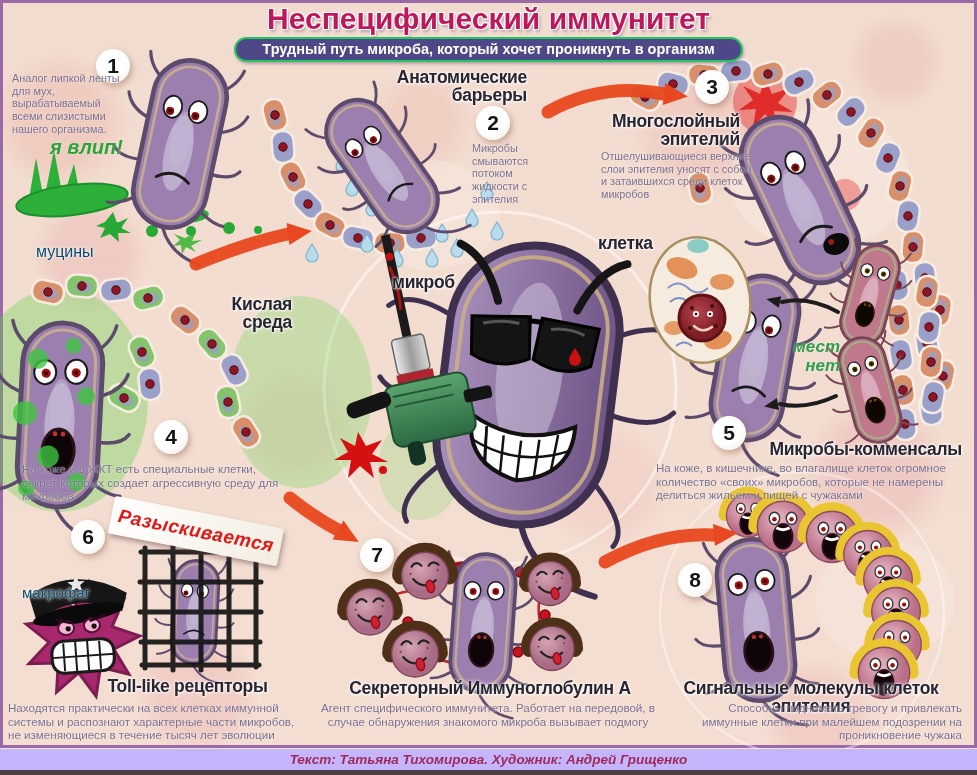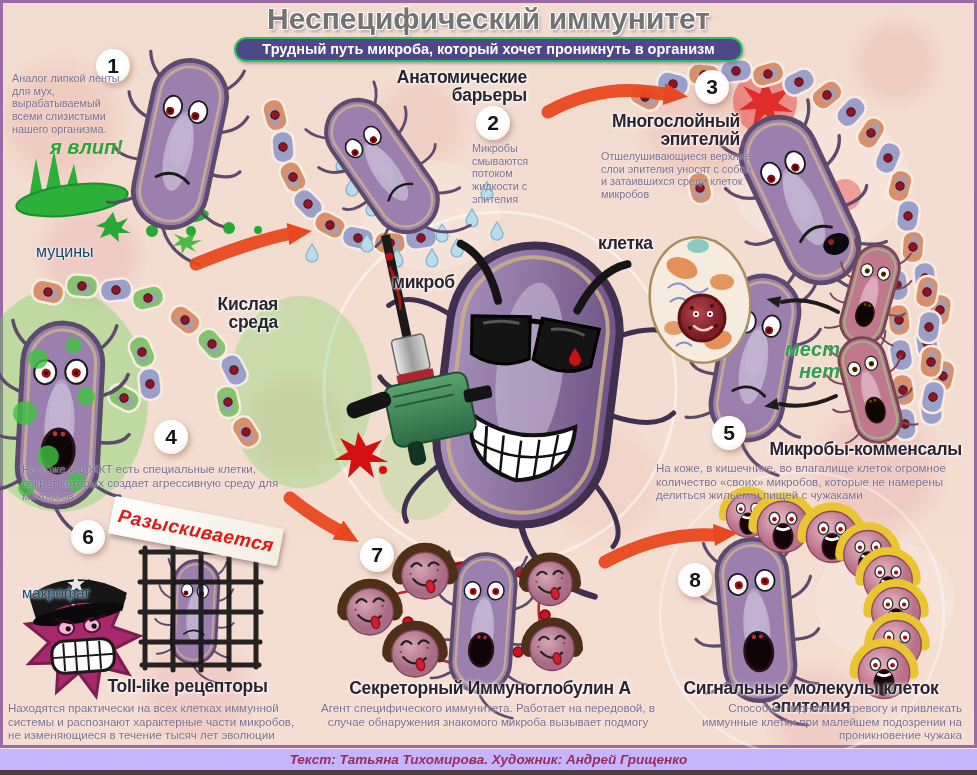--- a/index.html
+++ b/index.html
@@ -16,21 +16,21 @@
       radial-gradient(circle at 30% 57%, rgba(228,150,150,.16) 0 35px, transparent 60px),
       radial-gradient(circle at 90% 63%, rgba(225,135,145,.22) 0 45px, transparent 75px),
       radial-gradient(circle at 20% 93%, rgba(225,135,145,.20) 0 38px, transparent 64px),
       radial-gradient(circle at 62% 65%, rgba(228,150,150,.14) 0 40px, transparent 66px),
       radial-gradient(circle at 84% 96%, rgba(225,135,145,.20) 0 34px, transparent 58px),
       linear-gradient(#f2dccf,#f4ded2);
   }
   #decor{position:absolute;left:0;top:0;z-index:2;}
   symbol,use,svg{overflow:visible;}
   .title{position:absolute;left:0;top:2px;width:100%;text-align:center;z-index:6;
-    font-size:30px;font-weight:bold;color:#737373;letter-spacing:0;
+    font-size:30px;font-weight:bold;color:#be185d;letter-spacing:0;
     text-shadow:-1px -1px 0 #fff,1px -1px 0 #fff,-1px 1px 0 #fff,1px 1px 0 #fff,2px 3px 3px rgba(80,60,100,.35);}
   .subwrap{position:absolute;left:0;top:37px;width:100%;text-align:center;z-index:6;}
   .subtitle{display:inline-block;background:#4e4889;color:#fff;font-weight:bold;font-size:14.5px;
     padding:2px 26px 3px 26px;border-radius:14px;border:2px solid #22c55e;
     box-shadow:1px 2px 3px rgba(90,70,110,.4);}
   .num{position:absolute;width:34px;height:34px;border-radius:50%;z-index:6;
     background:radial-gradient(circle at 38% 32%,#ffffff 55%,#efe7dd);
     box-shadow:2px 3px 6px rgba(140,90,70,.45);
     display:flex;align-items:center;justify-content:center;
     font-size:21px;font-weight:bold;color:#141414;}
@@ -509,24 +509,24 @@
 
   <div class="h" style="left:327px;top:68px;width:200px;text-align:right;">Анатомические барьеры</div>
   <div class="t" style="left:472px;top:142px;width:80px;">Микробы смываются потоком жидкости с эпителия</div>
 
   <div class="h" style="left:592px;top:112px;width:148px;text-align:right;">Многослойный эпителий</div>
   <div class="t" style="left:601px;top:150px;width:152px;">Отшелушивающиеся верхние слои эпителия уносят с собой и затаившихся среди клеток микробов</div>
 
   <div class="h" style="left:392px;top:273px;">микроб</div>
   <div class="h" style="left:598px;top:234px;">клетка</div>
 
-  <div class="h" style="left:171px;top:295px;width:107px;text-align:right;">Кислая среда</div>
+  <div class="h" style="left:185px;top:295px;width:107px;text-align:right;">Кислая среда</div>
   <div class="t big" style="left:22px;top:462px;width:258px;">На коже и в ЖКТ есть специальные клетки, секрет которых создает агрессивную среду для микробов</div>
 
-  <div class="speech" style="left:782px;top:338px;width:58px;font-size:20px;text-align:right;line-height:1.1;color:#2f9e4c;">мест нет</div>
+  <div class="speech" style="left:782px;top:338px;width:58px;font-size:17px;text-align:right;line-height:1.1;color:#2f9e4c;">мест нет</div>
   <div class="h" style="left:740px;top:440px;width:222px;text-align:right;">Микробы-комменсалы</div>
   <div class="t big" style="left:656px;top:461px;width:308px;">На коже, в кишечнике, во влагалище клеток огромное количество «своих» микробов, которые не намерены делиться жильем и пищей с чужаками</div>
 
   <div class="lbl" style="left:22px;top:553px;font-size:15px;margin-top:31px;">макрофаг</div>
   <div class="banner">
     <span>Разыскивается</span>
   </div>
   <div class="h" style="left:95px;top:677px;width:185px;text-align:center;">Toll-like рецепторы</div>
   <div class="t big" style="left:8px;top:701px;width:302px;">Находятся практически на всех клетках иммунной системы и распознают характерные части микробов, не изменяющиеся в течение тысяч лет эволюции</div>
 

